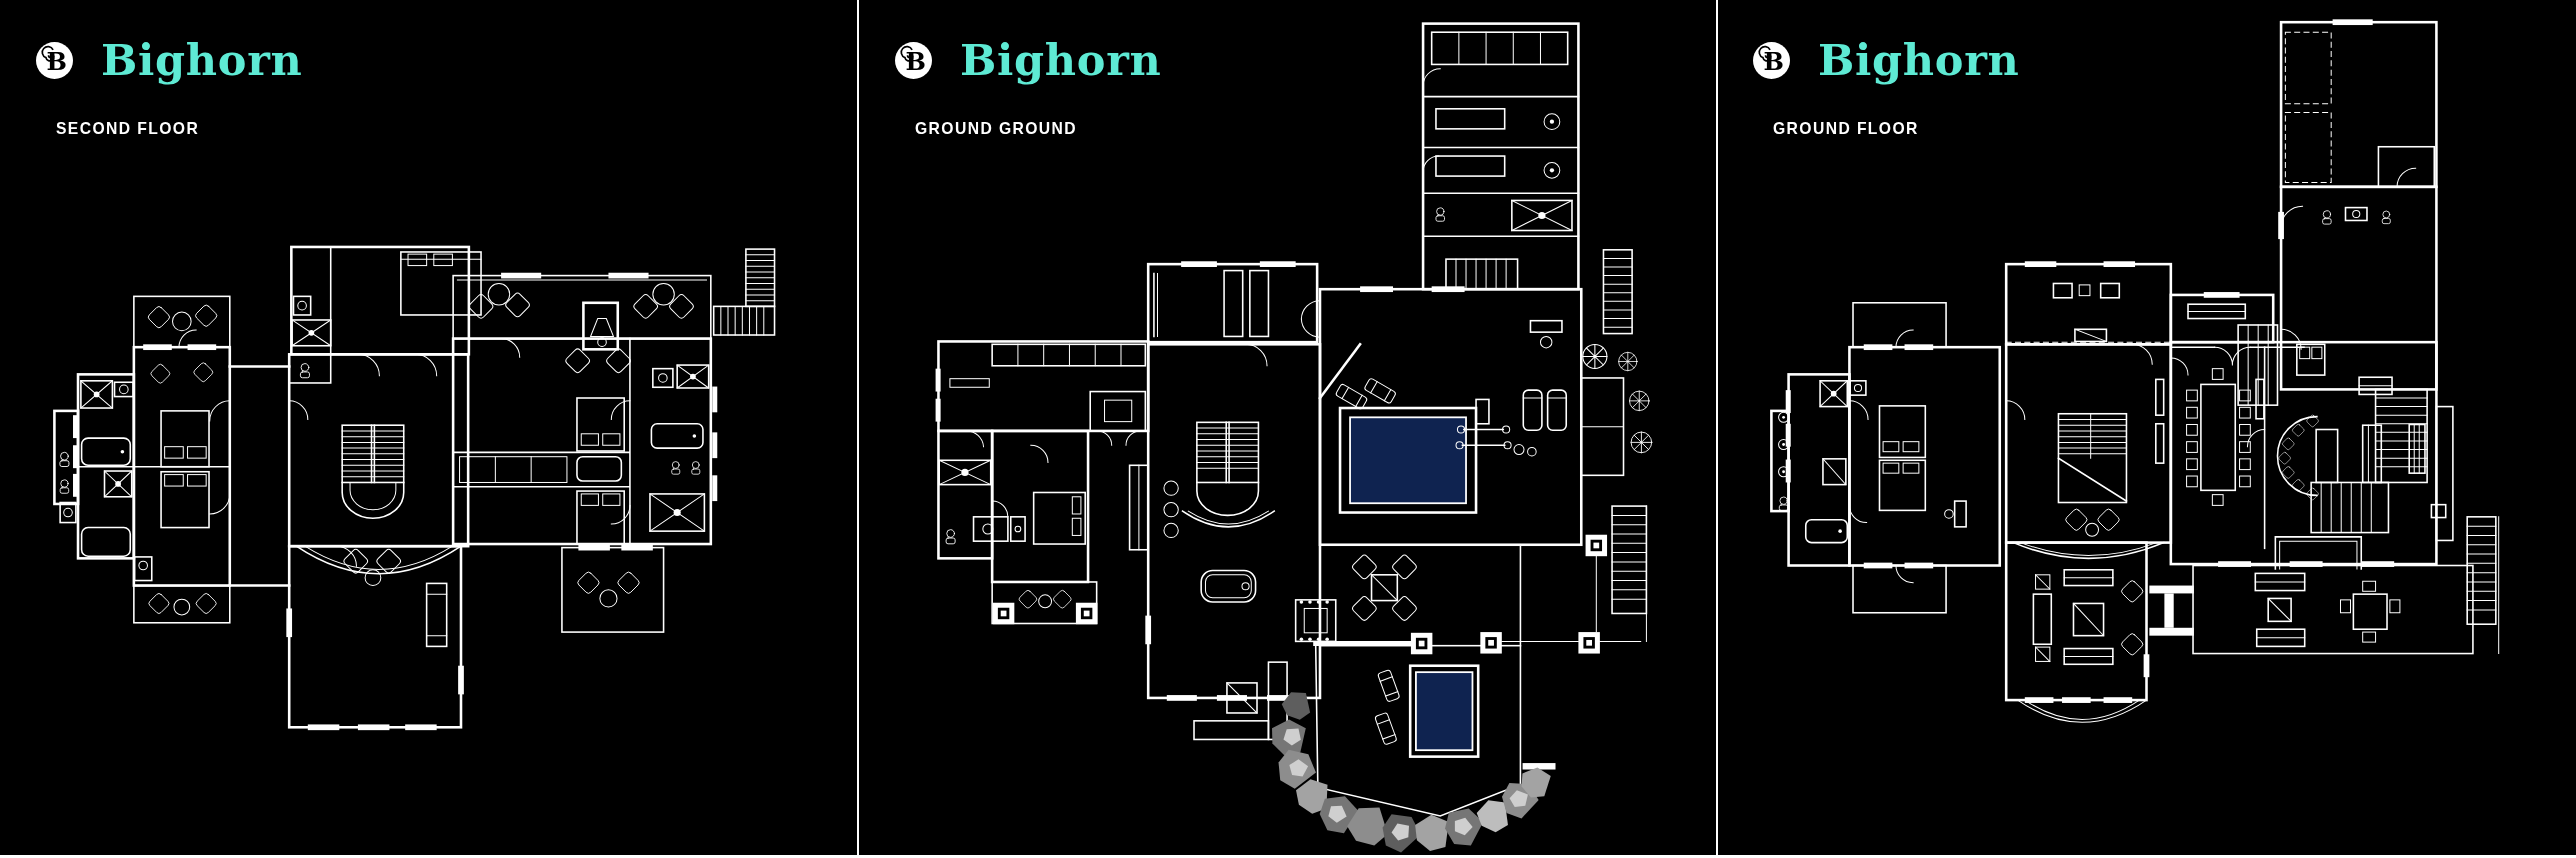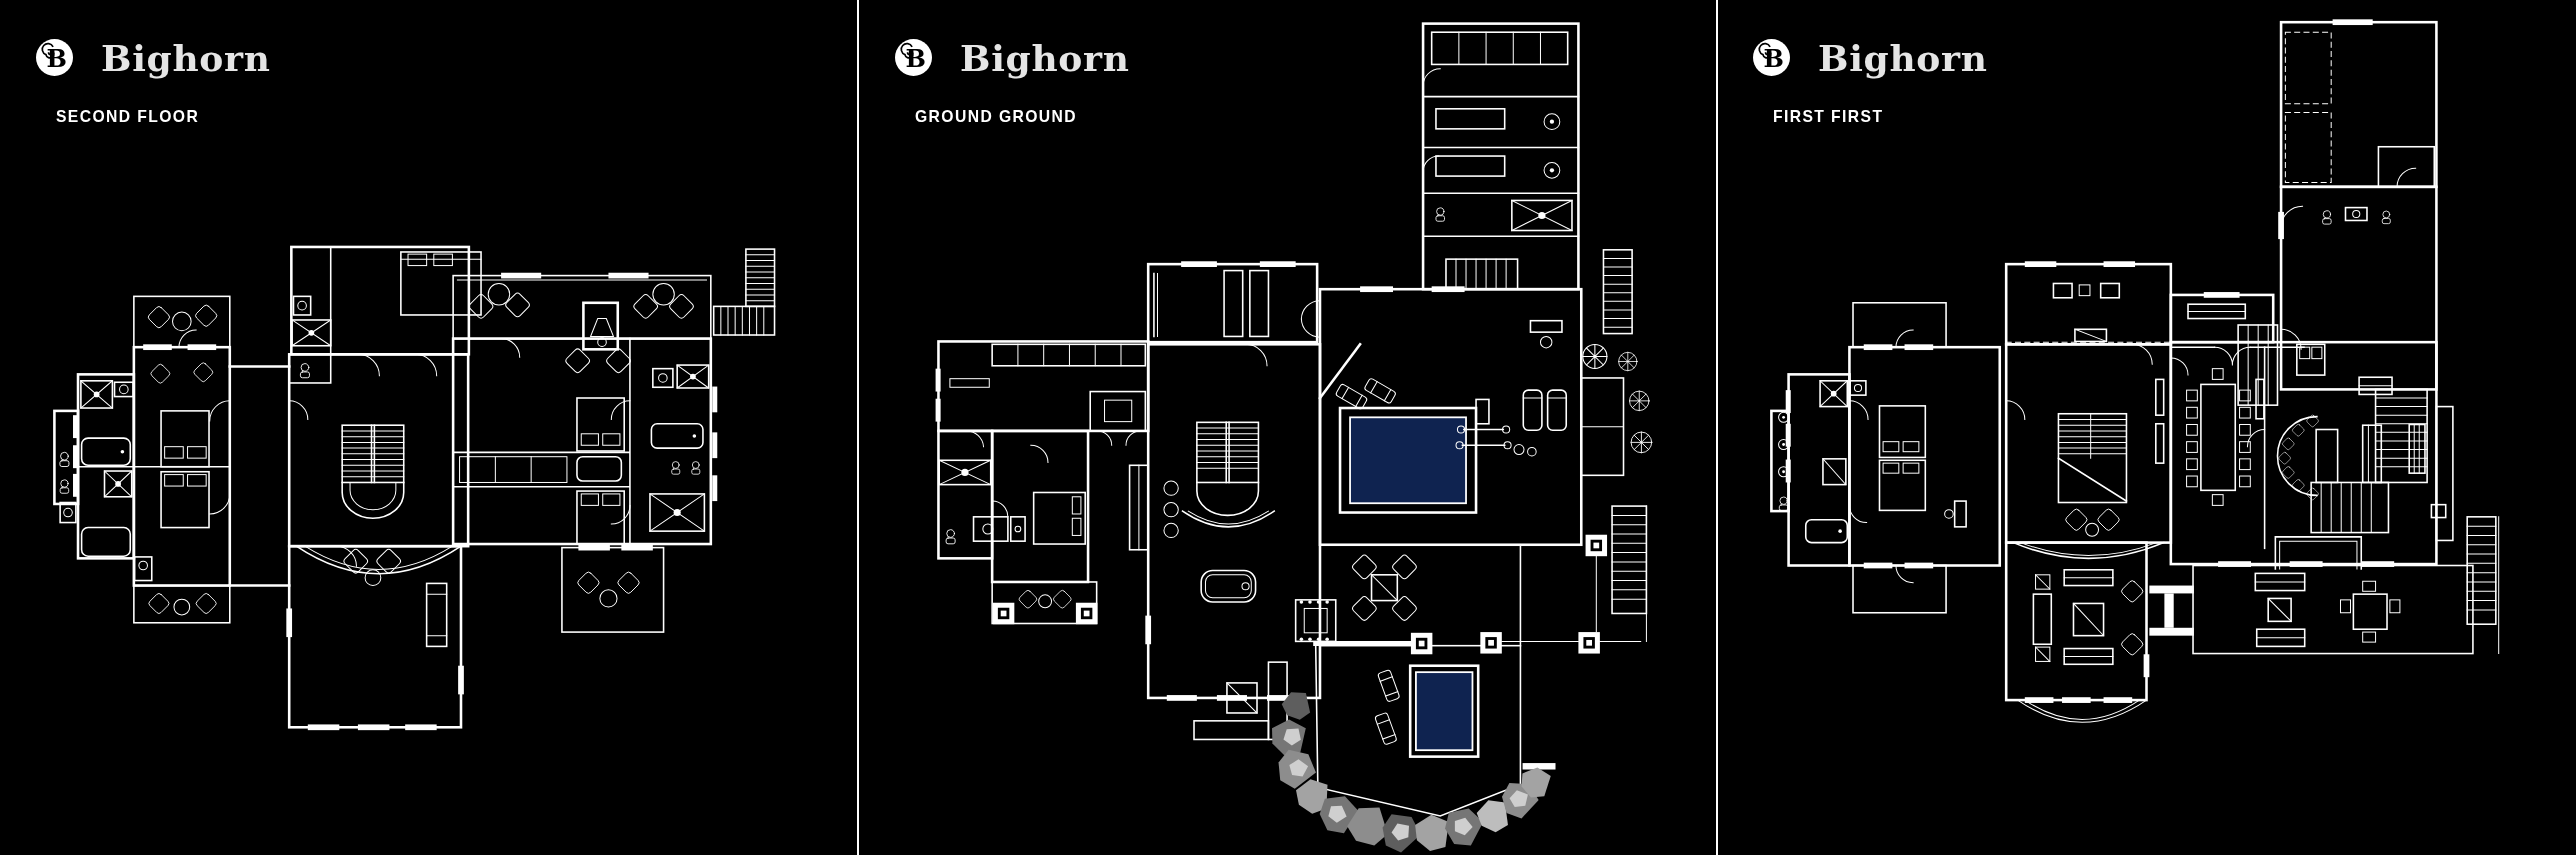--- a/index.html
+++ b/index.html
@@ -4,22 +4,22 @@
 <style>
   html,body{margin:0;padding:0}
   body{width:2576px;height:859px;background:#000;position:relative;overflow:hidden;
        font-family:"Liberation Sans",sans-serif}
   .panel{position:absolute;top:0;width:859px;height:859px;background:#000}
   #p1{left:0}#p2{left:859px}#p3{left:1717px}
   .plan{position:absolute;left:0;top:0;width:859px;height:859px}
   .head{position:absolute;left:36px;top:39px;display:flex;align-items:center;z-index:3}
   .logo{width:37px;height:37px;margin-right:28px}
   .wordmark{font-family:"DejaVu Serif","Liberation Serif",serif;font-weight:bold;
-            font-size:36px;line-height:1;color:#e5e5e5;letter-spacing:0.7px}
-  .floor-label{position:absolute;left:56px;top:108px;z-index:3;color:#fff;
+            font-size:43px;line-height:1;color:#5eead4;letter-spacing:0.7px}
+  .floor-label{position:absolute;left:56px;top:120px;z-index:3;color:#fff;
                font-size:15.7px;font-weight:bold;letter-spacing:1.4px}
   .divider{position:absolute;top:0;width:2.1px;height:859px;background:#fff;z-index:5}
   #d1{left:857px}#d2{left:1716px}
   .bottom-bar{position:absolute;left:0;bottom:0;width:2576px;height:3.6px;background:#fff;z-index:5}
   
   .s1{stroke:#fff;stroke-width:1.4;fill:none;stroke-linecap:square}
   .s2{stroke:#fff;stroke-width:2.2;fill:none;stroke-linecap:square}
   .s3{stroke:#fff;stroke-width:3.6;fill:none;stroke-linecap:square}
   .s5{stroke:#fff;stroke-width:7;fill:none;stroke-linecap:square}
   .wf{fill:#fff;stroke:none}
@@ -465,21 +465,21 @@
   <header class="head">
     <span class="logo">
       <svg viewBox="0 0 52 52">
           <circle cx="26" cy="26" r="26" fill="#fff"></circle>
         <text x="29" y="39" text-anchor="middle" font-family="DejaVu Serif,serif" font-weight="bold" font-size="34" fill="#000">B</text>
         <path d="M24 11a8 8 0 1 0 -10 11a5.5 5.5 0 1 0 7.5 -6a3 3 0 1 1 -3.8 2.6" stroke="#000" stroke-width="2.4" fill="none"></path>
       </svg>
     </span>
     <span class="wordmark">Bighorn</span>
   </header>
-  <div class="floor-label">FIRST FIRST</div>
+  <div class="floor-label">GROUND FLOOR</div>
 
   <svg class="plan" viewBox="0 0 1200 1200">
     <g>
       <rect class="s3" x="788" y="31" width="217" height="230"></rect>
       <rect class="s3" x="788" y="261" width="217" height="283"></rect>
       <rect class="s3" x="634" y="478" width="371" height="310"></rect>
       <rect class="s3" x="634" y="412" width="143" height="66"></rect>
       <rect class="s3" x="404" y="369" width="230" height="112"></rect>
       <rect class="s3" x="404" y="481" width="230" height="277"></rect>
       <rect class="s3" x="404" y="758" width="196" height="220"></rect>

